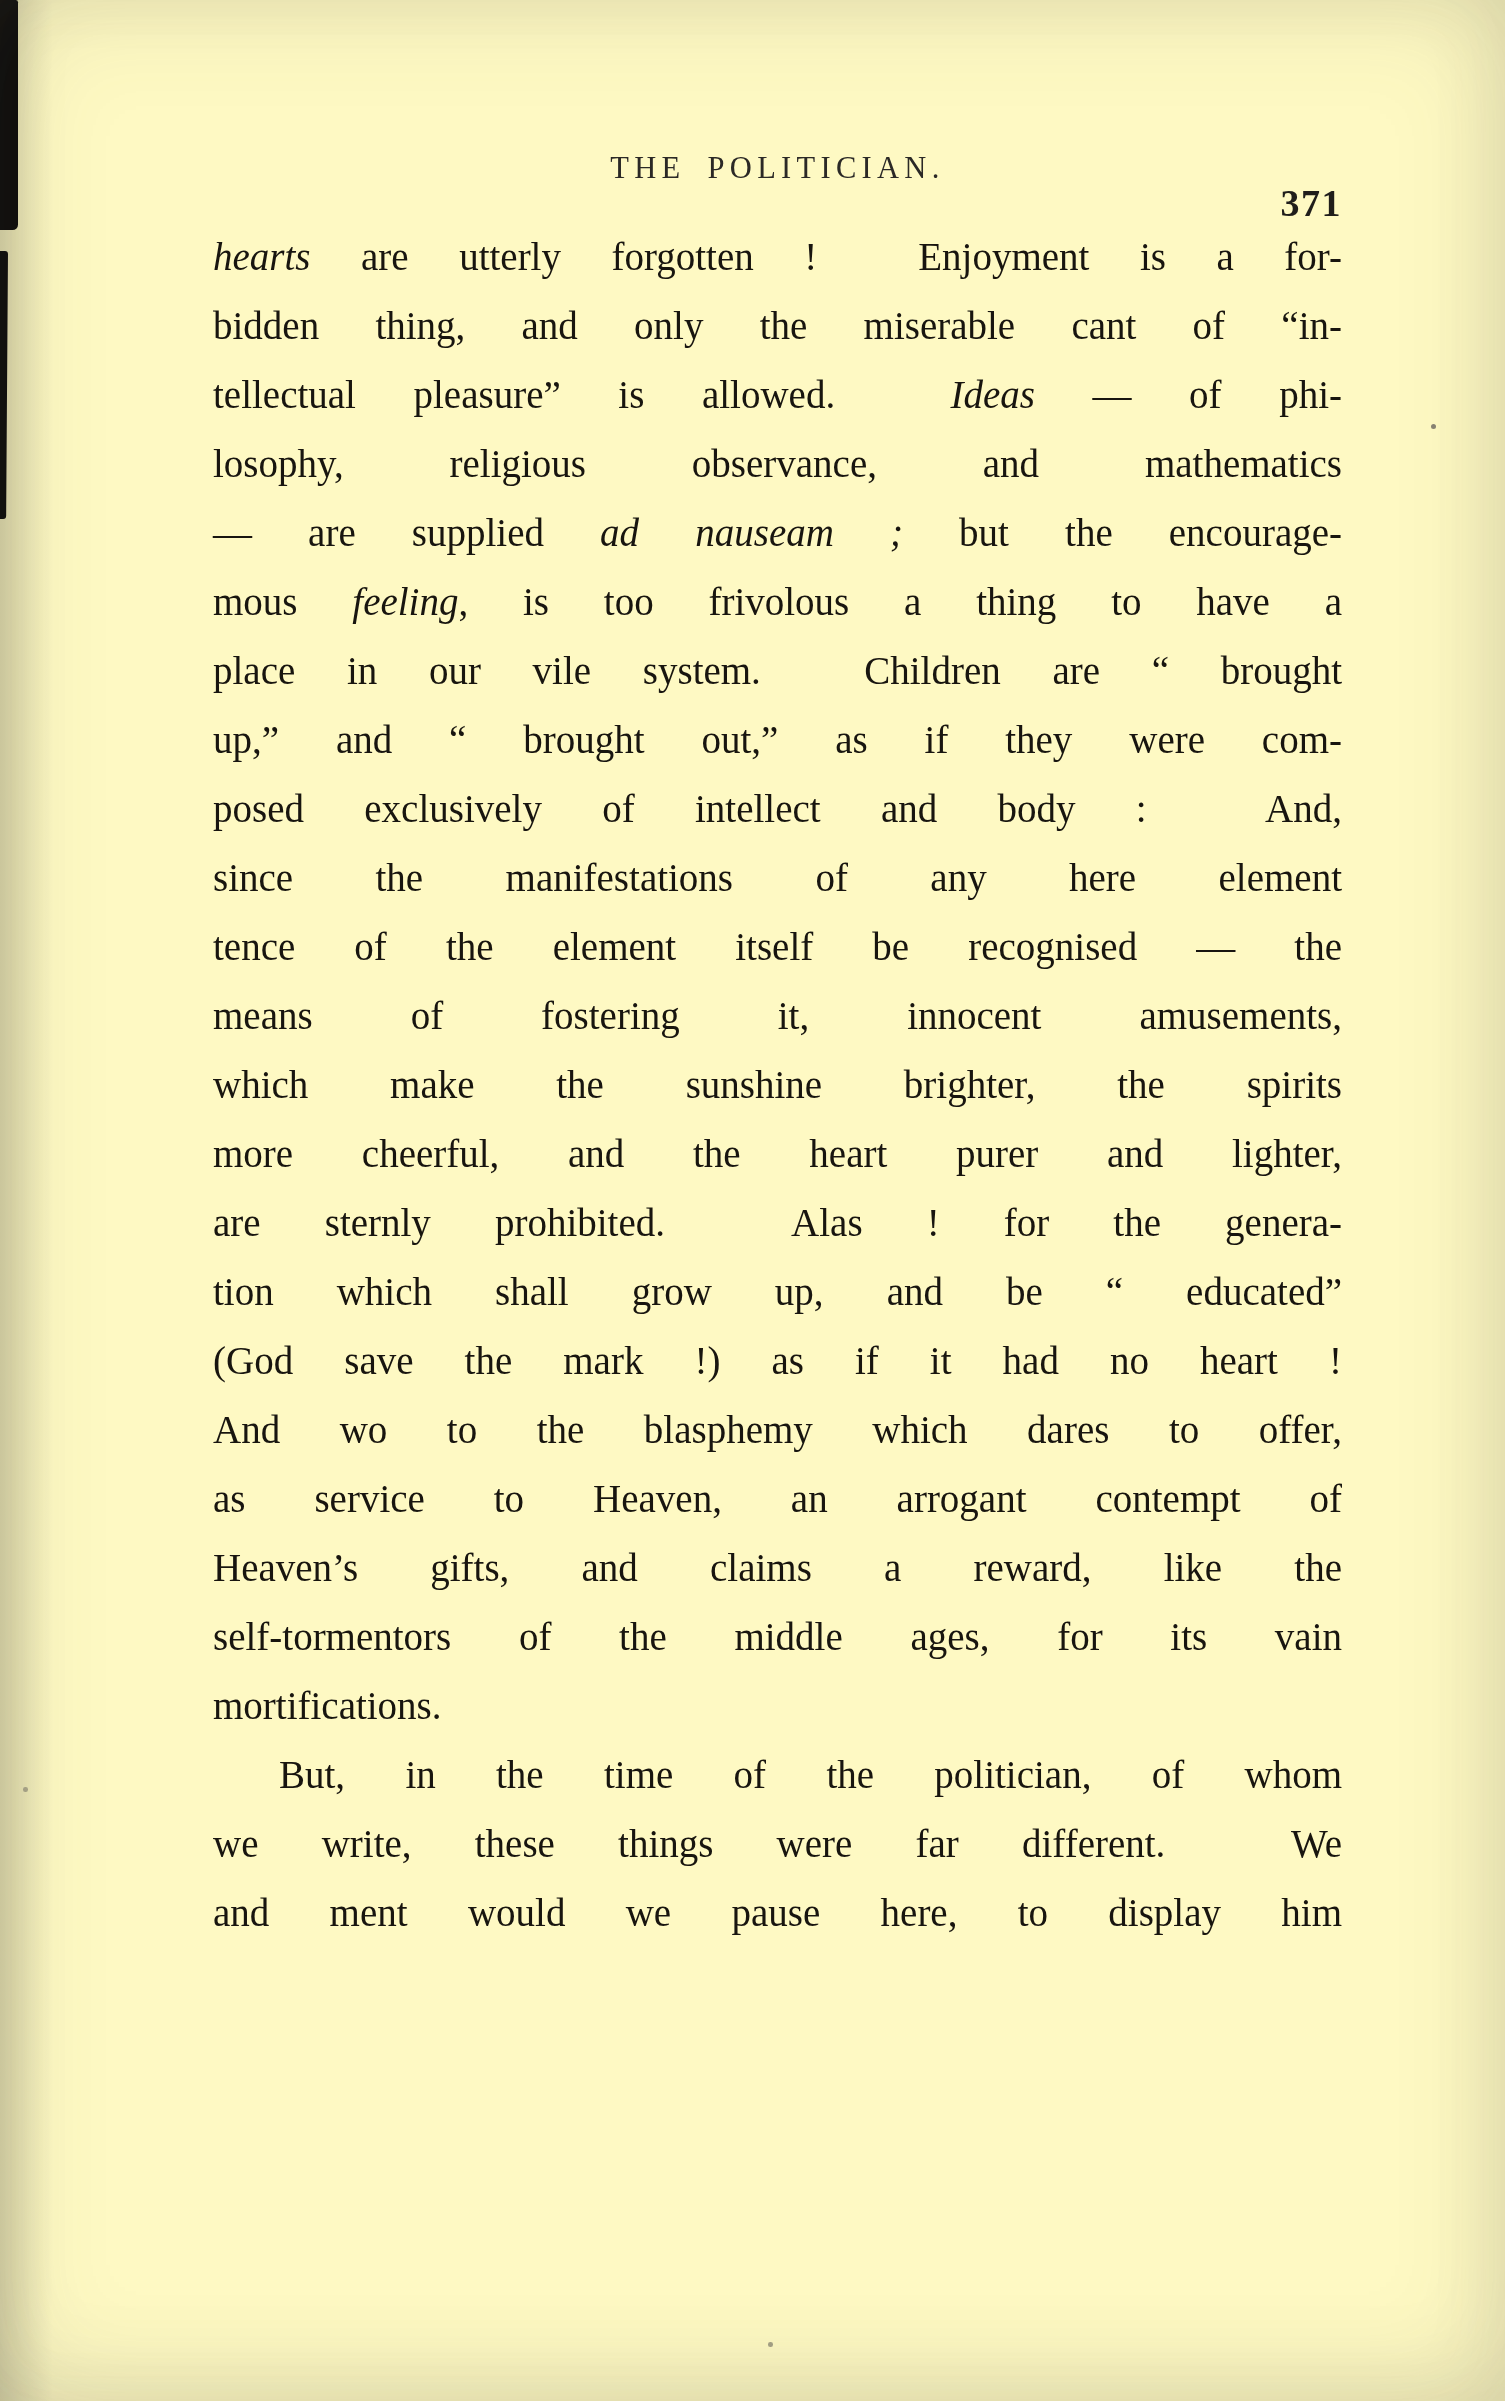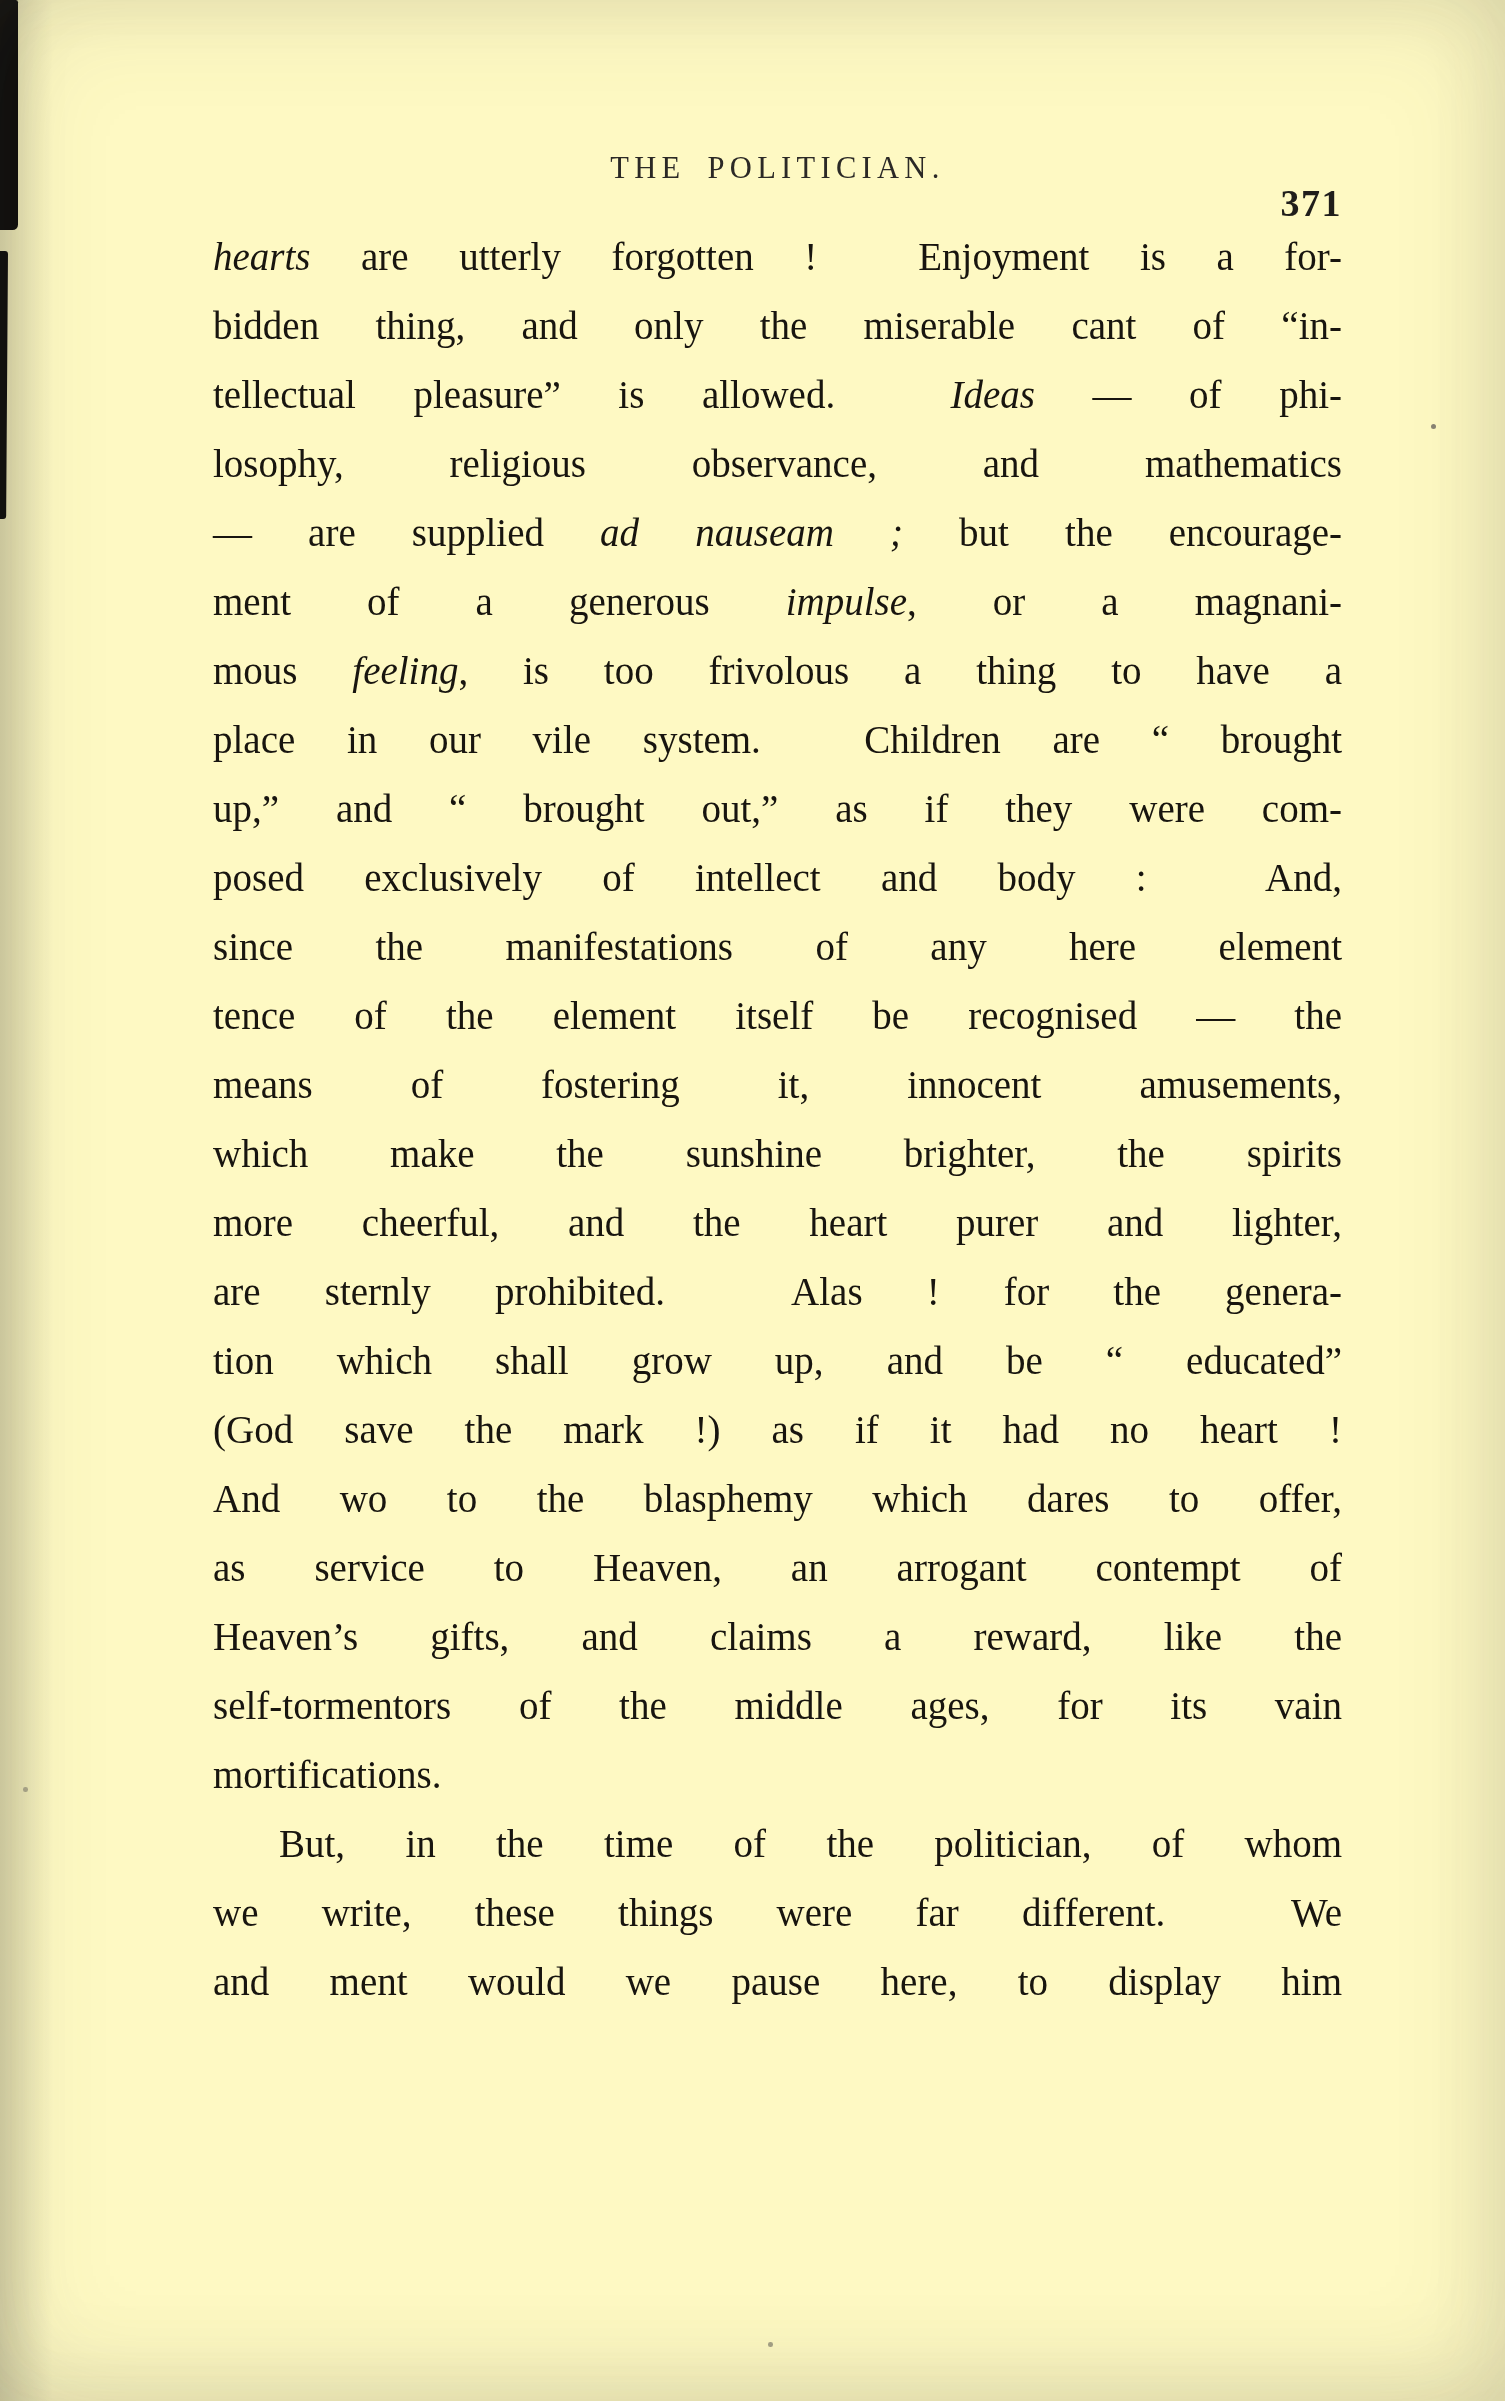--- a/index.html
+++ b/index.html
@@ -99,21 +99,20 @@
     <div class="title">THE POLITICIAN.</div>
     <div class="pagenum">371</div>
   </div>
 
   <div class="text-block">
       <div class="line"><span class="it">hearts</span><span> are utterly forgotten !&nbsp; Enjoyment is a for-</span></div>
       <div class="line"><span>bidden thing, and only the miserable cant of “in-</span></div>
       <div class="line"><span>tellectual pleasure” is allowed.&nbsp; </span><span class="it">Ideas</span><span> — of phi-</span></div>
       <div class="line"><span>losophy, religious observance, and mathematics</span></div>
       <div class="line"><span>— are supplied </span><span class="it">ad nauseam ;</span><span> but the encourage-</span></div>
-      <div class="line"><span>ment of a generous </span><span class="it">impulse</span><span>, or a magnani-</span></div>
       <div class="line"><span>mous </span><span class="it">feeling</span><span>, is too frivolous a thing to have a</span></div>
       <div class="line"><span>place in our vile system.&nbsp; Children are “ brought</span></div>
       <div class="line"><span>up,” and “ brought out,” as if they were com-</span></div>
       <div class="line"><span>posed exclusively of intellect and body :&nbsp; And,</span></div>
       <div class="line"><span>since the manifestations of any here element</span></div>
       <div class="line"><span>tence of the element itself be recognised — the</span></div>
       <div class="line"><span>means of fostering it, innocent amusements,</span></div>
       <div class="line"><span>which make the sunshine brighter, the spirits</span></div>
       <div class="line"><span>more cheerful, and the heart purer and lighter,</span></div>
       <div class="line"><span>are sternly prohibited.&nbsp; Alas ! for the genera-</span></div>

